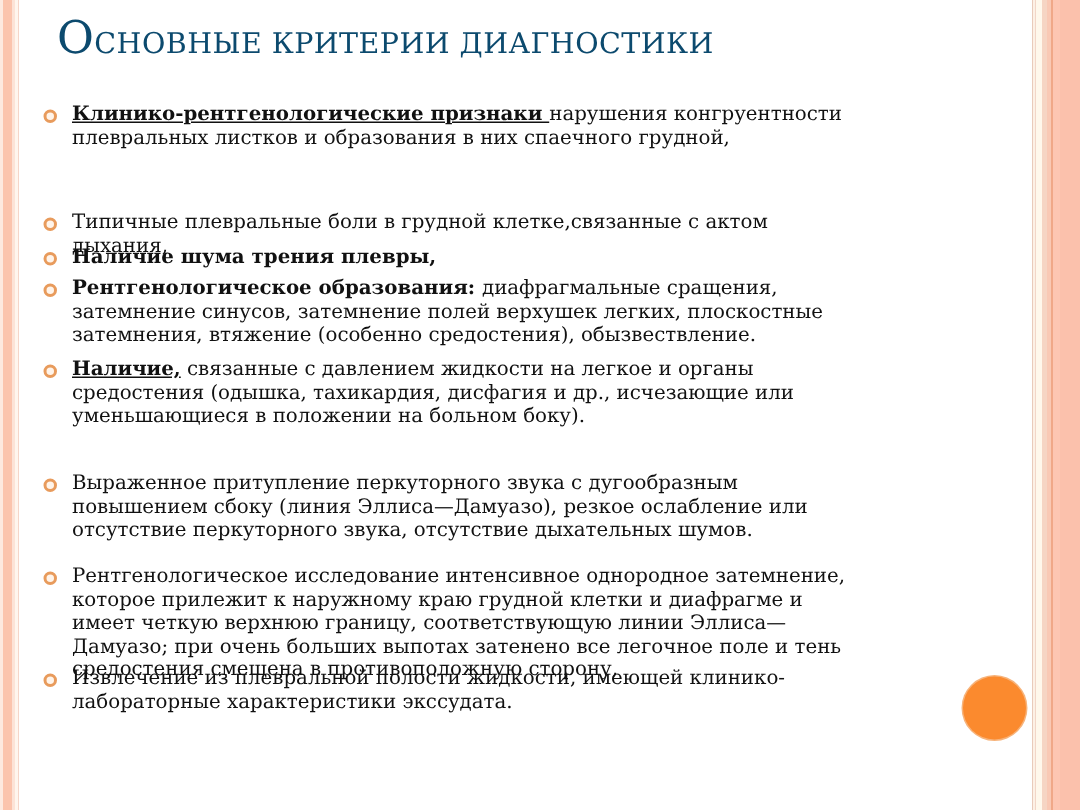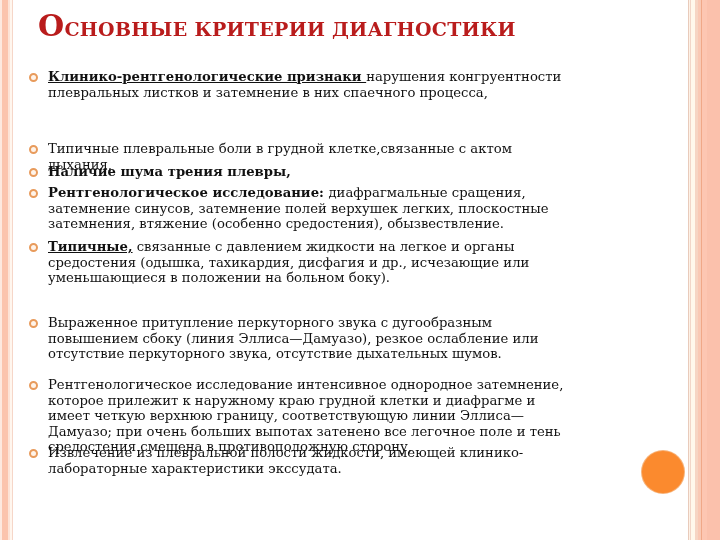--- a/index.html
+++ b/index.html
@@ -42,22 +42,22 @@
         #f0a888 13px, #f0a888 14px,
         #fdc6b2 14px, #fdc6b2 19px,
         #fbc1ac 19px, #fbc1ac 32px);
     }
     .title {
       position: absolute;
       left: 38px;
       top: 8px;
       font-size: 19px;
       letter-spacing: 0.3px;
-      color: #b91c1c;
-      font-weight: bold;
+      color: #0c4a6e;
+      font-weight: normal;
       margin: 0;
     }
     .title .cap {
       font-size: 30px;
     }
     .content {
       position: absolute;
       left: 27px;
       top: 69px;
       width: 596px;
@@ -108,44 +108,44 @@
 <div class="border-left"></div>
 <div class="border-right"></div>
 
 <h1 class="title"><span class="cap">О</span><span>СНОВНЫЕ КРИТЕРИИ ДИАГНОСТИКИ</span></h1>
 
 <div class="content">
 
   <div class="item" style="top:0px;">
     <span class="bullet"></span>
     <span class="text"><span class="bold ul">Клинико-рентгенологические признаки </span><span>нарушения конгруентности
-плевральных листков и  затемнение в них спаечного процесса,</span></span>
+плевральных листков и  образования в них спаечного грудной,</span></span>
   </div>
 
   <div class="item" style="top:72px;">
     <span class="bullet"></span>
     <span class="text"><span>Типичные плевральные боли в грудной клетке,связанные с актом
 дыхания,</span></span>
   </div>
 
   <div class="item" style="top:95px;font-weight:bold;">
     <span class="bullet"></span>
     <span class="text"><span>Наличие шума трения плевры,</span></span>
   </div>
 
   <div class="item" style="top:116px;">
     <span class="bullet"></span>
-    <span class="text"><span class="bold">Рентгенологическое исследование: </span><span>диафрагмальные сращения,
+    <span class="text"><span class="bold">Рентгенологическое образования: </span><span>диафрагмальные сращения,
 затемнение синусов, затемнение полей верхушек легких, плоскостные
 затемнения, втяжение (особенно средостения), обызвествление.</span></span>
   </div>
 
   <div class="item" style="top:170px;">
     <span class="bullet"></span>
-    <span class="text"><span class="bold ul">Типичные,</span><span> связанные с давлением жидкости на легкое и органы
+    <span class="text"><span class="bold ul">Наличие,</span><span> связанные с давлением жидкости на легкое и органы
 средостения (одышка, тахикардия, дисфагия и др., исчезающие или
 уменьшающиеся в положении на больном боку).</span></span>
   </div>
 
   <div class="item" style="top:246px;">
     <span class="bullet"></span>
     <span class="text"><span>Выраженное притупление перкуторного звука с дугообразным
 повышением сбоку (линия Эллиса—Дамуазо), резкое ослабление или
 отсутствие перкуторного звука, отсутствие дыхательных шумов.</span></span>
   </div>

